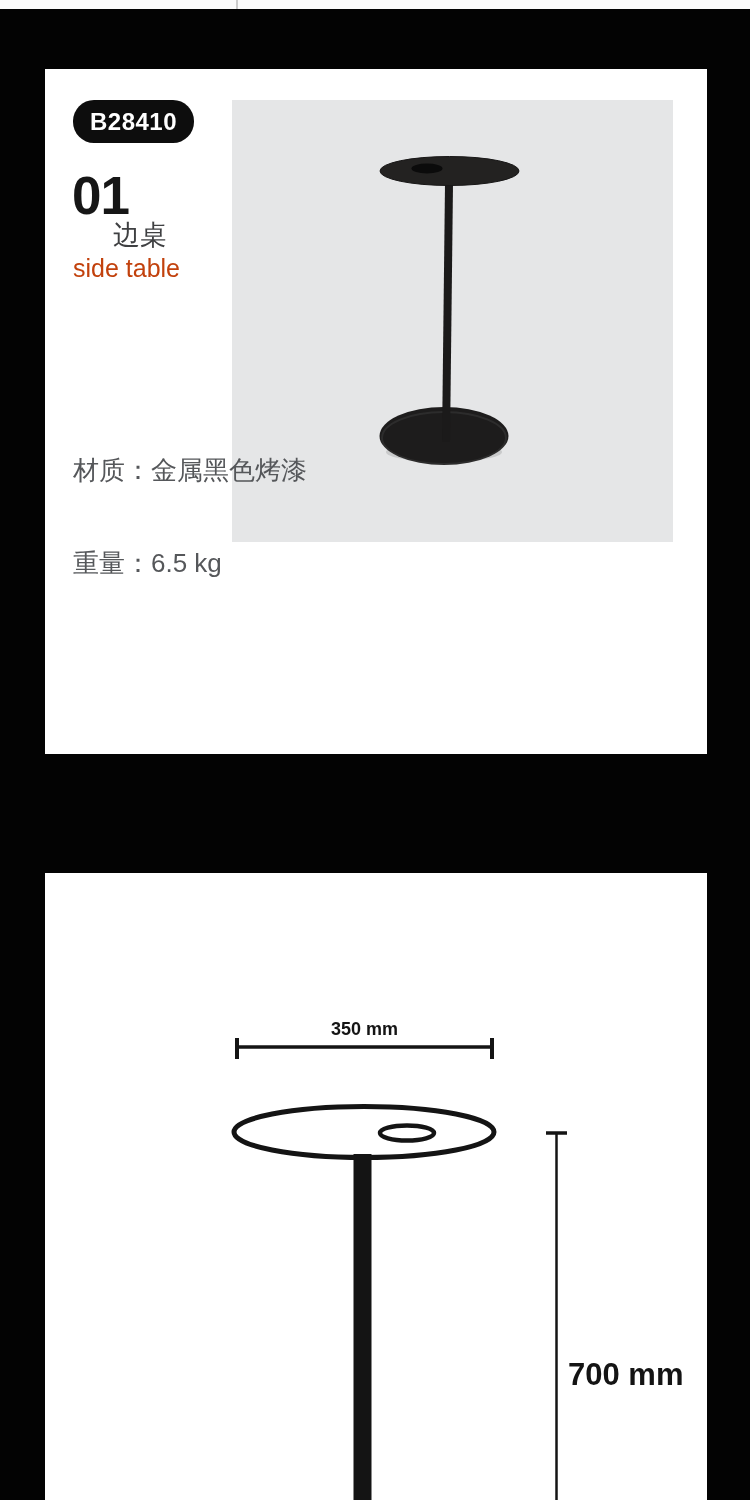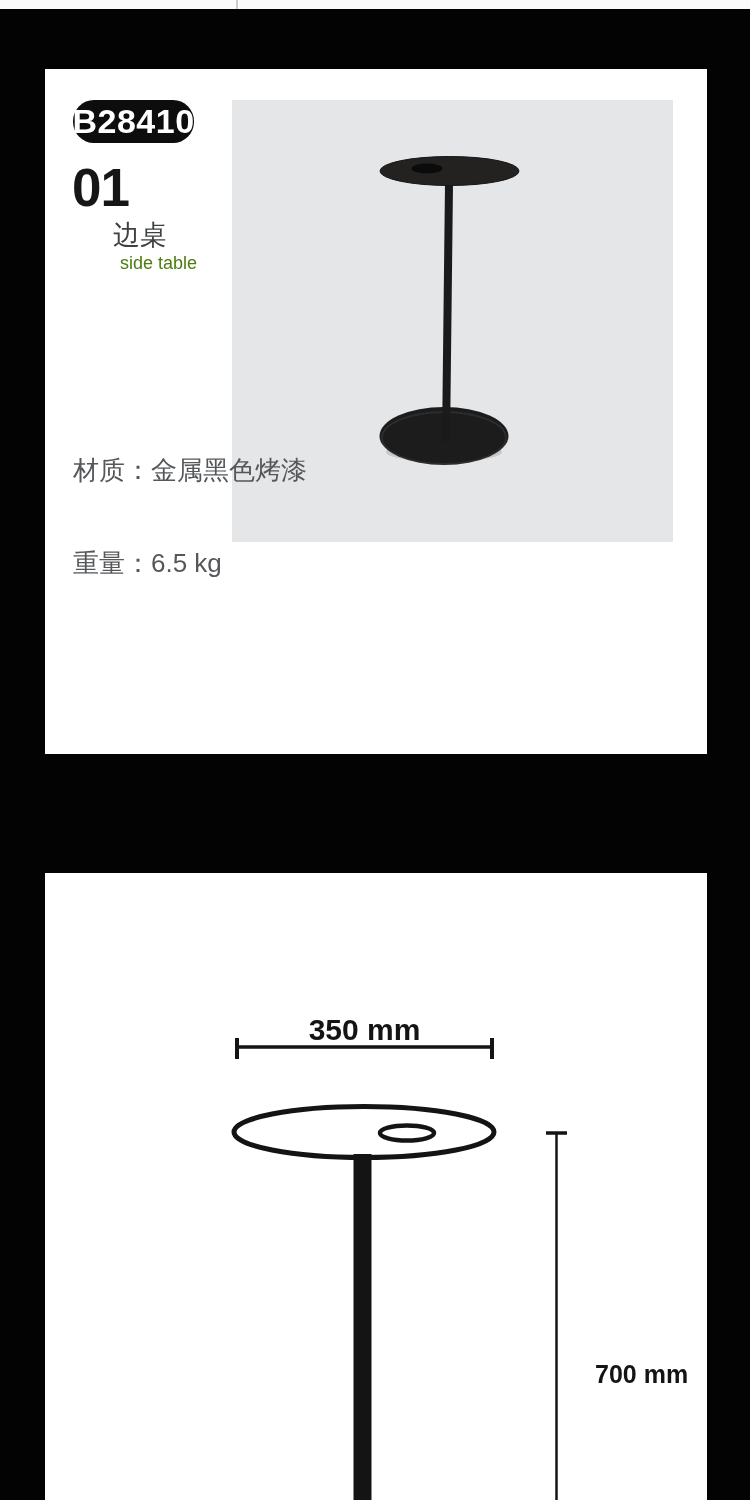--- a/index.html
+++ b/index.html
@@ -20,55 +20,55 @@
   }
   .card {
     position:absolute; background:#ffffff;
   }
   .card1 { left:45px; top:69px; width:662px; height:685px; }
   .card2 { left:45px; top:873px; width:662px; height:627px; }
 
   .badge {
     position:absolute; left:28px; top:31px; width:121px; height:43px;
     background:#0d0d0d; color:#ffffff;
-    font-size:34px; font-weight:bold; letter-spacing:0.5px;
+    font-size:24px; font-weight:bold; letter-spacing:0.5px;
     display:flex; align-items:center; justify-content:center;border-radius:21px;
   }
   .index-number {
-    position:absolute; left:27px; top:79px;
+    position:absolute; left:27px; top:87px;
     font-size:53px; font-weight:bold; color:#161616;
     letter-spacing:-1px; line-height:1.5;
   }
   .title-zh {
     position:absolute; left:28px; top:150px;
     font-size:27px; color:#3f4042; line-height:1.2;margin-left:40px;
   }
   .title-en {
     position:absolute; left:28px; top:184px;
-    font-size:18px; color:#4d7c0f; line-height:1.2;margin-left:47px;
+    font-size:25px; color:#c2410c; line-height:1.2;
   }
   .photo-panel {
     position:absolute; left:187px; top:31px; width:441px; height:442px;
     background:#e5e6e7;
   }
   .specs {
     position:absolute; left:28px;
     line-height:31px; white-space:pre;
   }
   .specs-zh { top:324px; font-size:26px; color:#55575a; }
   .specs-en { top:483px; font-size:24px; color:#696b6e; letter-spacing:-0.3px; }
 
   .dim-width-label {
     position:absolute; left:212px; top:144px; width:215px;
-    text-align:center; font-size:30px; font-weight:bold; color:#141414;
+    text-align:center; font-size:18px; font-weight:bold; color:#141414;
     line-height:25px;
   }
   .dim-height-label {
     position:absolute; left:523px; top:489px;
-    font-size:25px; font-weight:bold; color:#141414; line-height:25px;margin-left:27px;
+    font-size:31px; font-weight:bold; color:#141414; line-height:25px;
   }
   .drawing-svg { position:absolute; left:0; top:0; }
   .photo-svg { position:absolute; left:0; top:0; }
 </style>
 </head>
 <body>
 
 <div class="top-strip">
   <div class="strip-mark"></div>
 </div>

